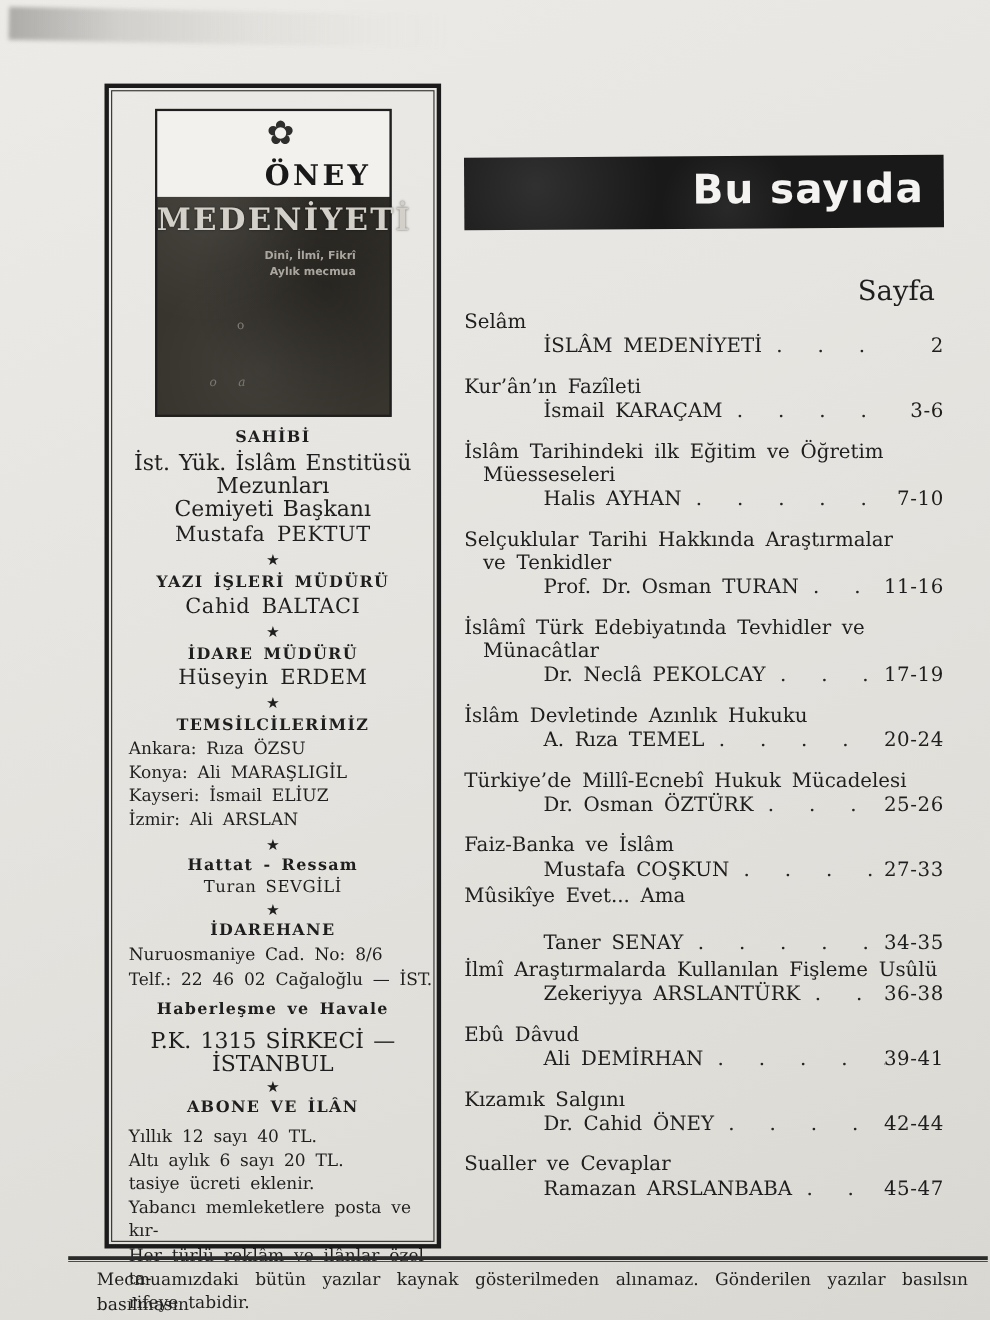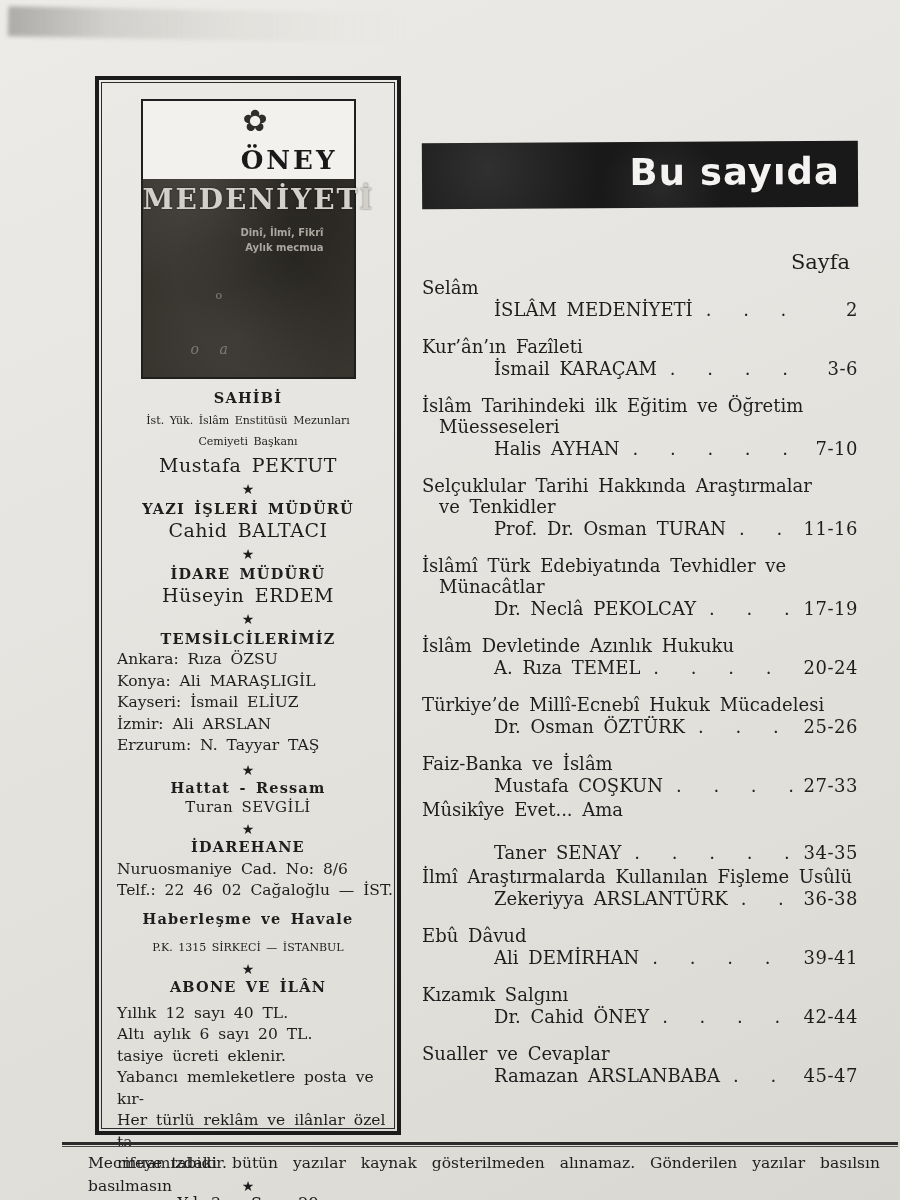--- a/index.html
+++ b/index.html
@@ -61,25 +61,25 @@
     position:absolute; top:82px; left:0; right:0;
     text-align:center; font-weight:bold; font-size:28px; letter-spacing:2px;
     color:#d3d0ca; text-shadow:0 0 2px rgba(0,0,0,.6);
   }
   .cover-sub {
     position:absolute; top:124px; left:0; right:30px;
     text-align:right; font-family:"DejaVu Sans",sans-serif;
     font-size:10px; font-weight:bold; line-height:1.5; color:#aaa69f;
   }
   .cover-mark1 { position:absolute; top:188px; left:73px; color:rgba(200,198,192,.5); font-size:11px; }
-  .cover-mark2 { position:absolute; top:240px; left:48px; color:rgba(200,198,192,.45); font-size:14px; letter-spacing:8px;font-style:italic; }
+  .cover-mark2 { position:absolute; top:240px; left:48px; color:rgba(200,198,192,.45); font-size:11px; letter-spacing:8px;font-style:italic; }
 
   
   .mh-label  { font-weight:bold; font-size:14.5px; letter-spacing:1.2px; word-spacing:3px; }
-  .mh-small  { font-size:11px; word-spacing:2px; line-height:21px; }
+  .mh-small  { font-size:20px; word-spacing:2px; line-height:21px; }
   .mh-name   { font-size:19px; word-spacing:4px; letter-spacing:.5px; }
   .mh-name-sm{ font-size:15px; word-spacing:3px; letter-spacing:.5px; }
   .mh-star   { font-size:14px; line-height:14px; }
   .mt2 { margin-top:2px; } .mt4 { margin-top:4px; } .mt6 { margin-top:6px; }
   .mt8 { margin-top:8px; } .mt10 { margin-top:10px; }
   .left-align { text-align:left; padding-left:15px; }
   .rep-line   { font-size:15.5px; line-height:21.5px; word-spacing:4px; }
 
   
   .toc { position:absolute; left:422px; top:142px; width:436px; }
@@ -88,21 +88,21 @@
     background:
       radial-gradient(circle at 15% 40%, rgba(255,255,255,.1), transparent 30%),
       radial-gradient(circle at 55% 70%, rgba(255,255,255,.07), transparent 25%),
       #191919;
     color:#f4f3f1;
     font-family:"DejaVu Sans",sans-serif; font-weight:bold;
     font-size:37px; line-height:62px; letter-spacing:1px;
     text-align:right; padding-right:18px;
     transform:rotate(-.35deg);
   }
-  .toc-sayfa { margin-top:42px; text-align:right; font-size:21px; padding-right:8px; }
+  .toc-sayfa { margin-top:42px; text-align:right; font-size:25px; padding-right:8px; }
   .toc-entries { font-size:18px; }
   .entry { margin-top:14px; }
   .entry.first { margin-top:3px; }
   .entry.no-gap { margin-top:1px; }
   .t  { line-height:21px; word-spacing:4px; }
   .t2 { padding-left:17px; }
   .row { display:flex; align-items:baseline; padding-left:72px; line-height:24px; word-spacing:4px; }
   .row.row-gap { margin-top:21px;align-items:center; }
   .dots { flex:1; overflow:hidden; white-space:nowrap; letter-spacing:11px; margin-left:13px; color:#242424; }
   .pg { min-width:50px; text-align:right; letter-spacing:.5px; }
@@ -153,21 +153,20 @@
     <div class="mh-name mt2">Hüseyin ERDEM</div>
 
     <div class="mh-star mt6">★</div>
 
     <div class="mh-label mt4">TEMSİLCİLERİMİZ</div>
     <div class="left-align mt2">
       <div class="rep-line">Ankara: Rıza ÖZSU</div>
       <div class="rep-line">Konya: Ali MARAŞLIGİL</div>
       <div class="rep-line">Kayseri: İsmail ELİUZ</div>
       <div class="rep-line">İzmir: Ali ARSLAN</div>
-      <div class="rep-line">Erzurum: N. Tayyar TAŞ</div>
     </div>
 
     <div class="mh-star mt6">★</div>
 
     <div class="mh-label mt2">Hattat - Ressam</div>
     <div class="mh-name-sm mt2">Turan SEVGİLİ</div>
 
     <div class="mh-star mt6">★</div>
 
     <div class="mh-label mt2">İDAREHANE</div>

